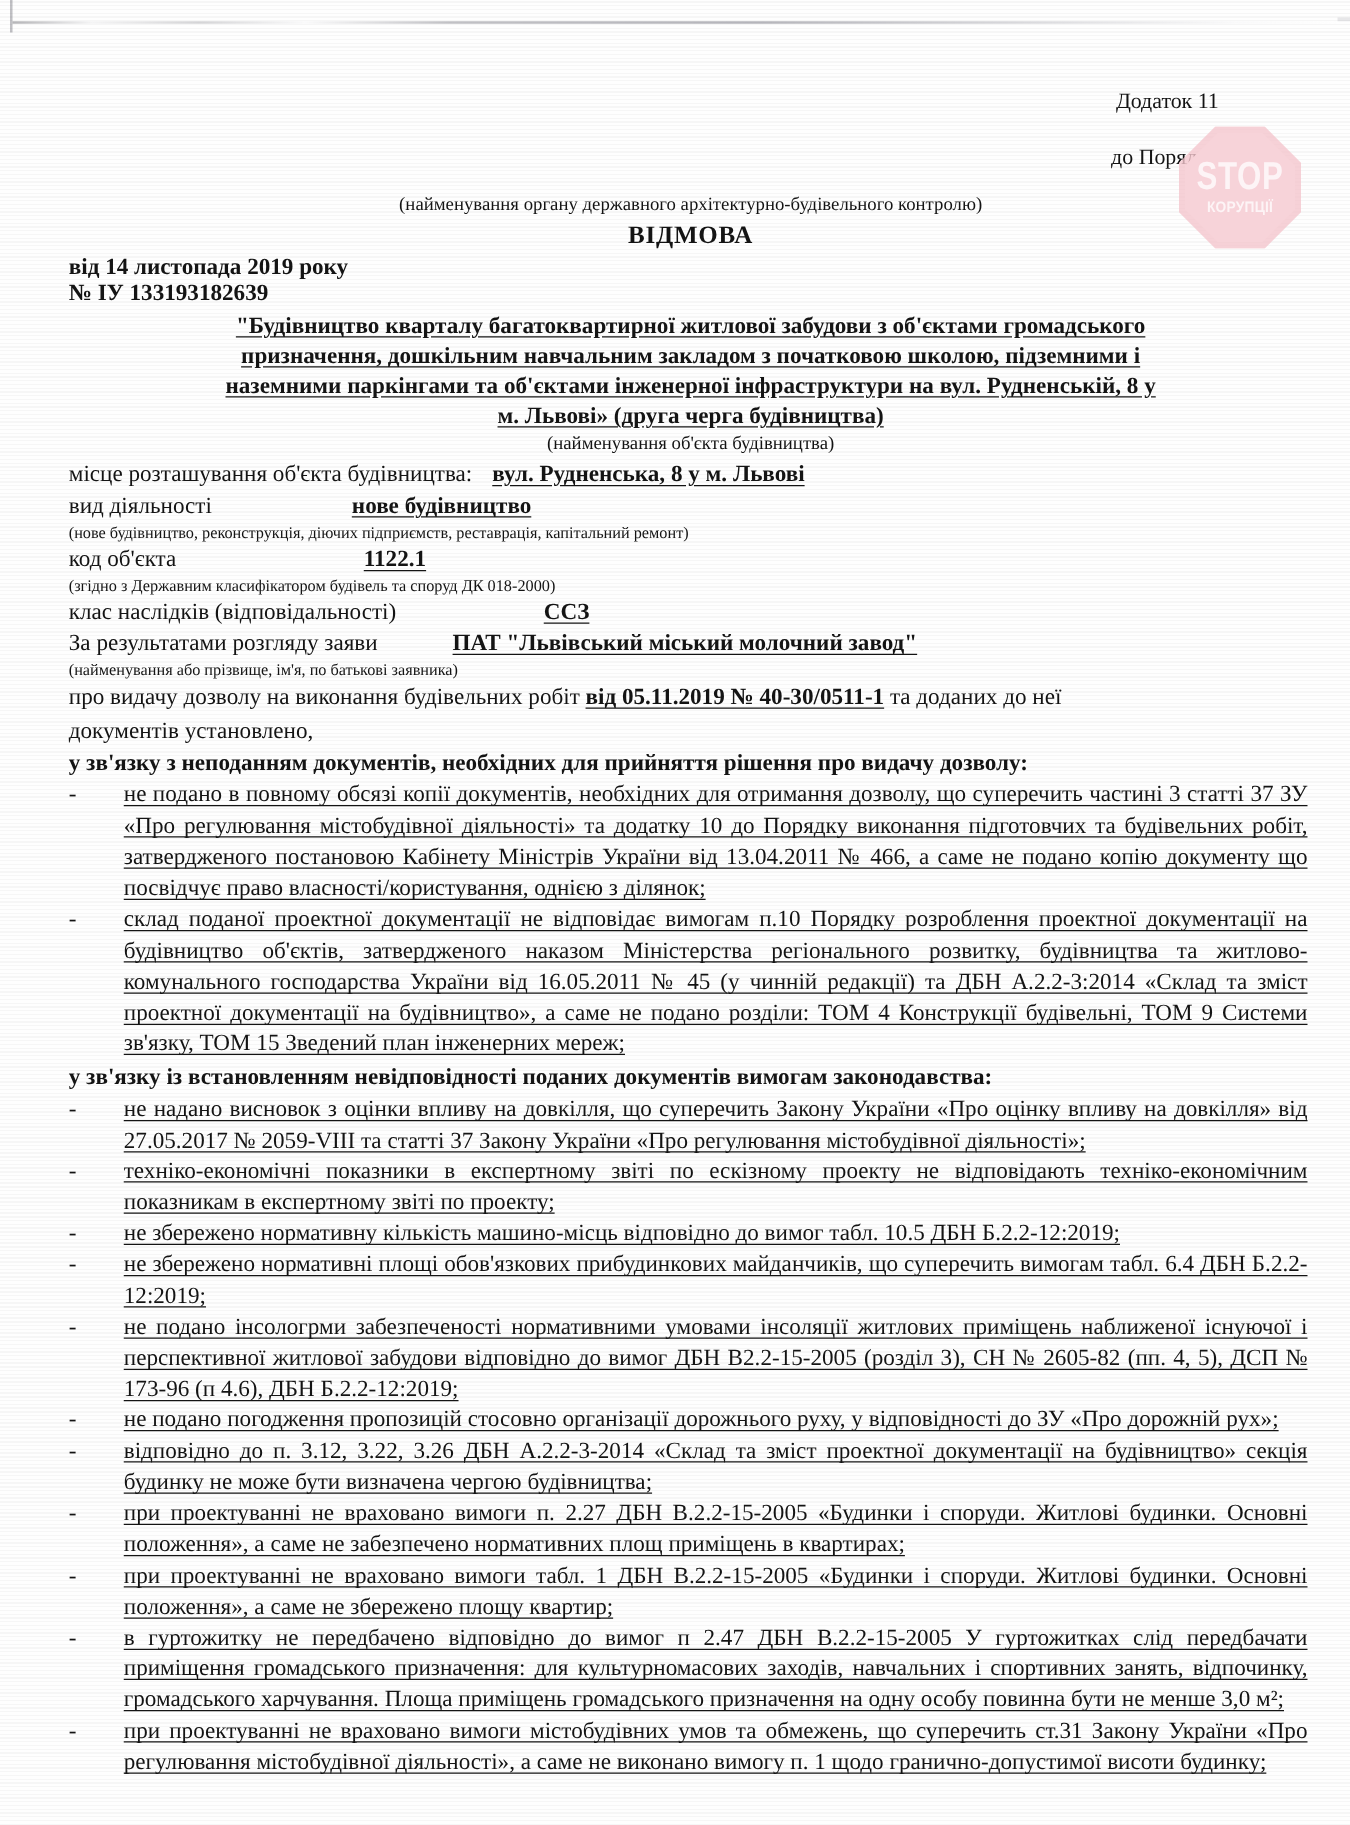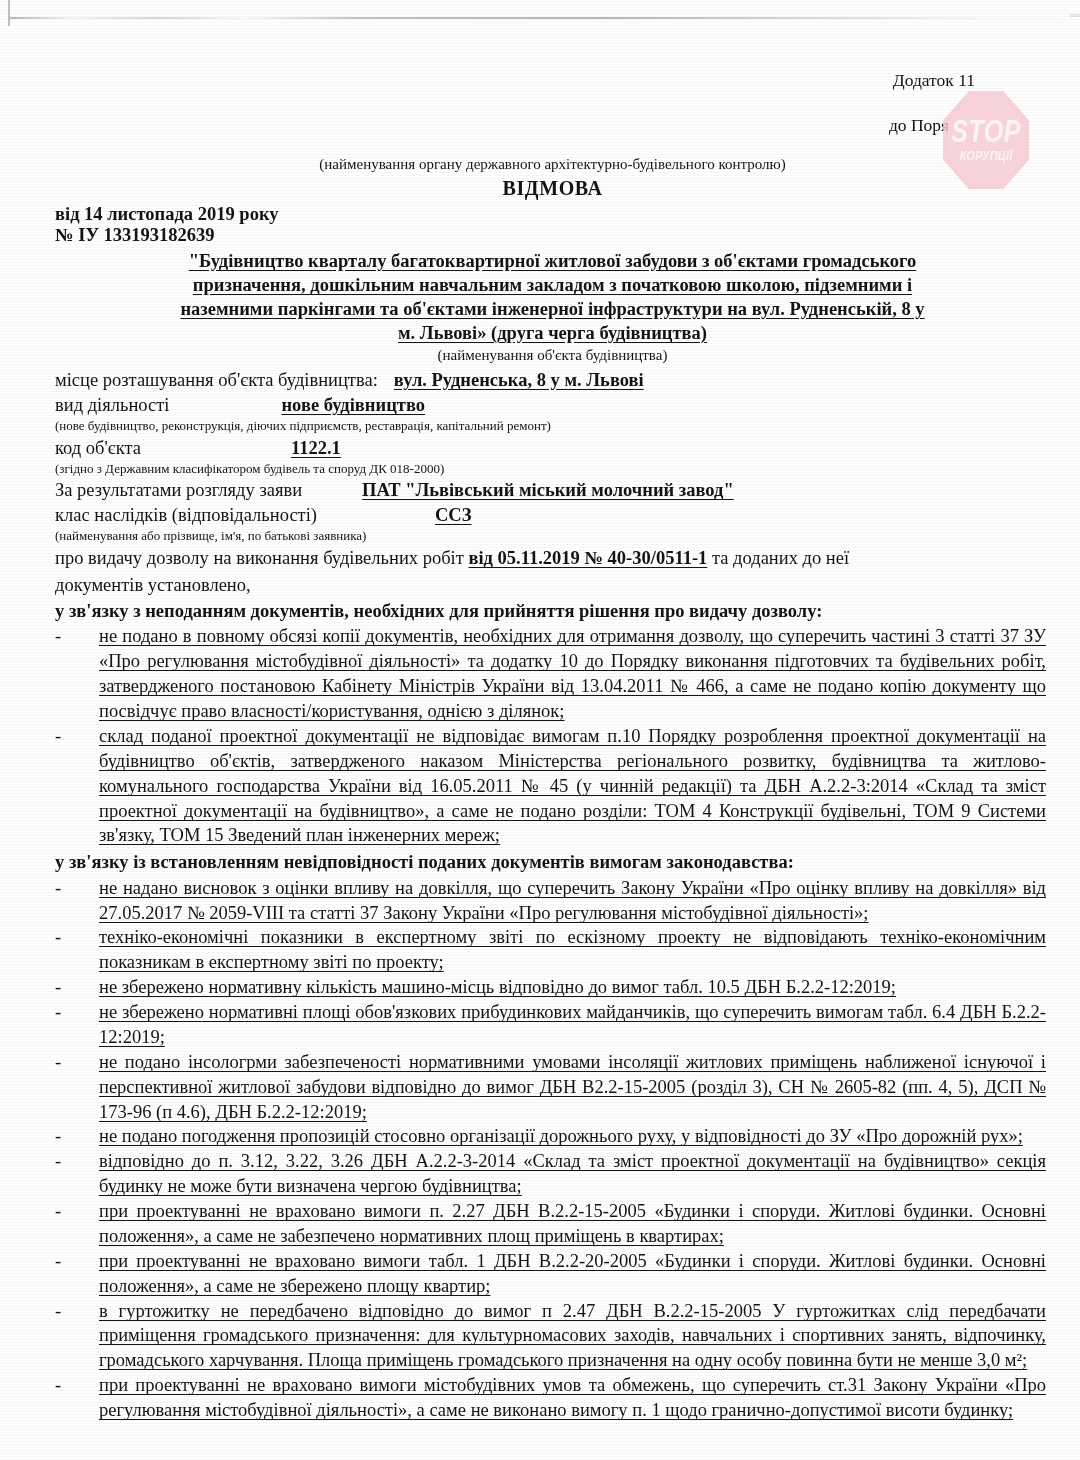--- a/index.html
+++ b/index.html
@@ -53,26 +53,25 @@
     right: 0px;
     width: 10px;
     height: 3px;
     background: rgba(190,190,196,0.35);
   }
 
   
   .watermark {
     position: absolute;
     left: 943px;
-    top: 91px;
-    width: 86px;
+    top: 101px;
+    width: 98px;
     height: 98px;
     pointer-events: none;
     z-index: 5;
-    font-style: italic;
   }
   .wm-oct {
     position: absolute;
     inset: 0;
     background: #f4c6cd;
     opacity: .80;
     clip-path: polygon(30% 0%, 70% 0%, 100% 30%, 100% 70%,
                        70% 100%, 30% 100%, 0% 70%, 0% 30%);
   }
   .wm-oct-inner {
@@ -303,25 +302,25 @@
       <span class="field-label">вид діяльності</span><span class="gap-md"></span><span class="field-val">нове будівництво</span>
     </div>
     <div class="note">(нове будівництво, реконструкція, діючих підприємств, реставрація, капітальний ремонт)</div>
 
     <div class="field-row">
       <span class="field-label">код об'єкта</span><span class="gap-lg"></span><span class="field-val">1122.1</span>
     </div>
     <div class="note">(згідно з Державним класифікатором будівель та споруд ДК 018-2000)</div>
 
     <div class="field-row">
+      <span class="field-label">клас наслідків (відповідальності)</span><span class="gap-xl"></span><span class="field-val">ССЗ</span>
+    </div>
+
+    <div class="field-row">
       <span class="field-label">За результатами розгляду заяви</span><span class="gap-xxl"></span><span class="field-val">ПАТ "Львівський міський молочний завод"</span>
-    </div>
-
-    <div class="field-row">
-      <span class="field-label">клас наслідків (відповідальності)</span><span class="gap-xl"></span><span class="field-val">ССЗ</span>
     </div>
     <div class="note">(найменування або прізвище, ім'я, по батькові заявника)</div>
 
     <div class="para">
       <span>про видачу дозволу на виконання будівельних робіт</span>
       <span class="bold-u">від 05.11.2019 № 40-30/0511-1</span>
       <span>та доданих до неї</span>
     </div>
     <div class="para">документів установлено,</div>
 
@@ -365,21 +364,21 @@
     <div class="bullet">
       <span class="dash">-</span>
       <span class="btext">відповідно до п. 3.12, 3.22, 3.26 ДБН А.2.2-3-2014 «Склад та зміст проектної документації на будівництво» секція будинку не може бути визначена чергою будівництва;</span>
     </div>
     <div class="bullet">
       <span class="dash">-</span>
       <span class="btext">при проектуванні не враховано вимоги п. 2.27 ДБН В.2.2-15-2005 «Будинки і споруди. Житлові будинки. Основні положення», а саме не забезпечено нормативних площ приміщень в квартирах;</span>
     </div>
     <div class="bullet">
       <span class="dash">-</span>
-      <span class="btext">при проектуванні не враховано вимоги табл. 1 ДБН В.2.2-20-2005 «Будинки і споруди. Житлові будинки. Основні положення», а саме не збережено площу квартир;</span>
+      <span class="btext">при проектуванні не враховано вимоги табл. 1 ДБН В.2.2-15-2005 «Будинки і споруди. Житлові будинки. Основні положення», а саме не збережено площу квартир;</span>
     </div>
     <div class="bullet">
       <span class="dash">-</span>
       <span class="btext">в гуртожитку не передбачено відповідно до вимог п 2.47  ДБН В.2.2-15-2005 У гуртожитках слід передбачати приміщення громадського призначення: для культурномасових заходів, навчальних і спортивних занять, відпочинку, громадського харчування. Площа приміщень громадського призначення на одну особу повинна бути не менше 3,0 м²;</span>
     </div>
     <div class="bullet">
       <span class="dash">-</span>
       <span class="btext">при проектуванні не враховано вимоги містобудівних умов та обмежень, що суперечить ст.31 Закону України «Про регулювання містобудівної діяльності», а саме не виконано вимогу п. 1 щодо гранично-допустимої висоти будинку;</span>
     </div>
 

